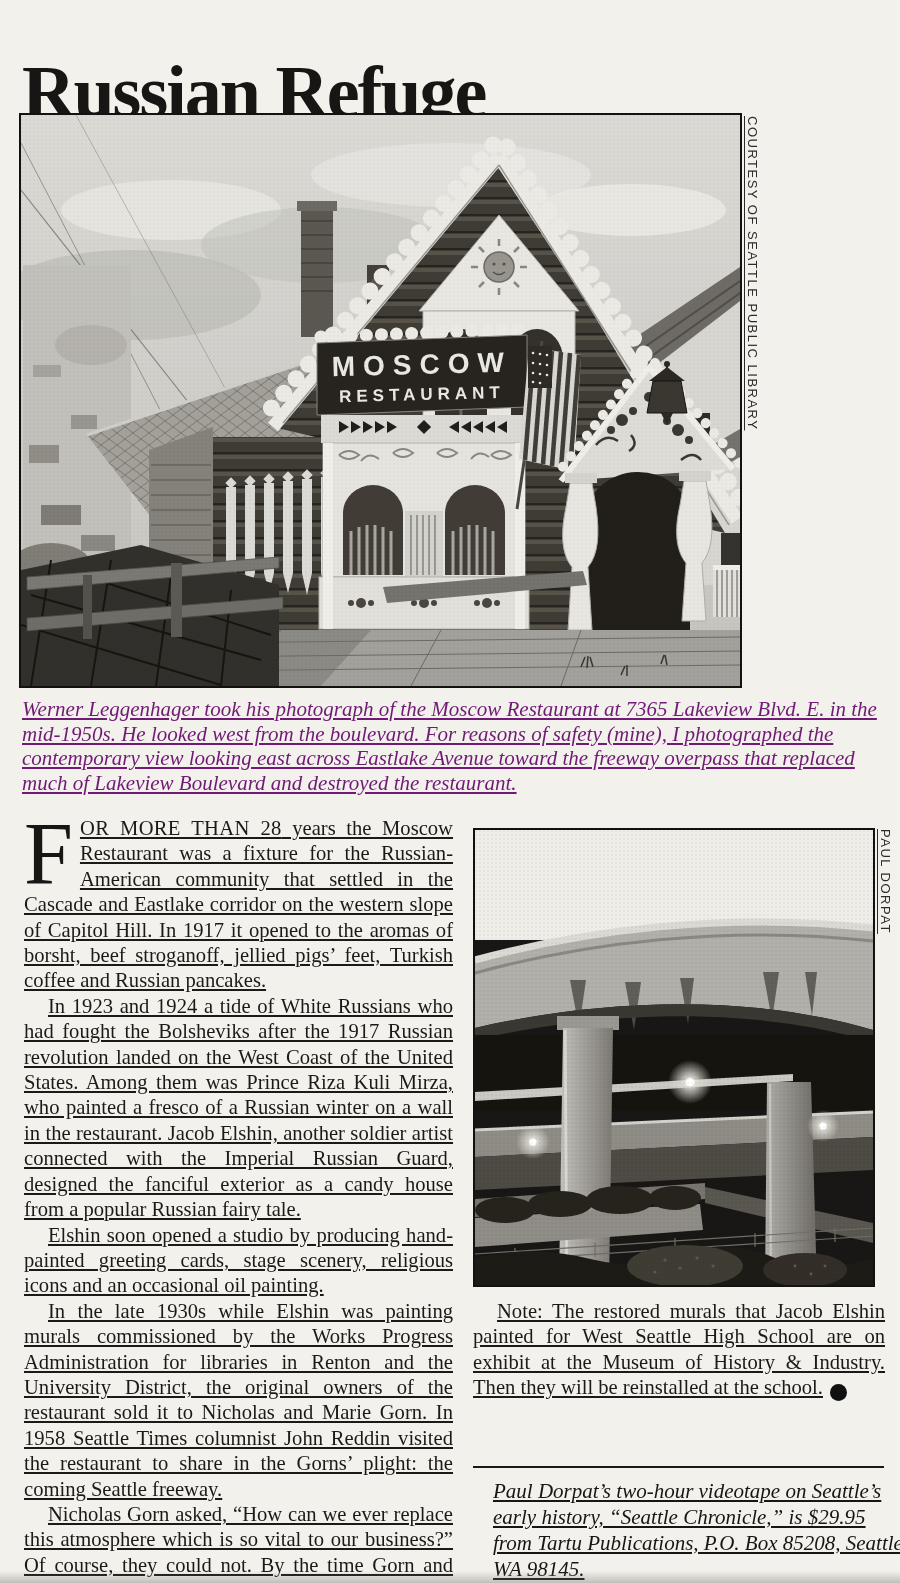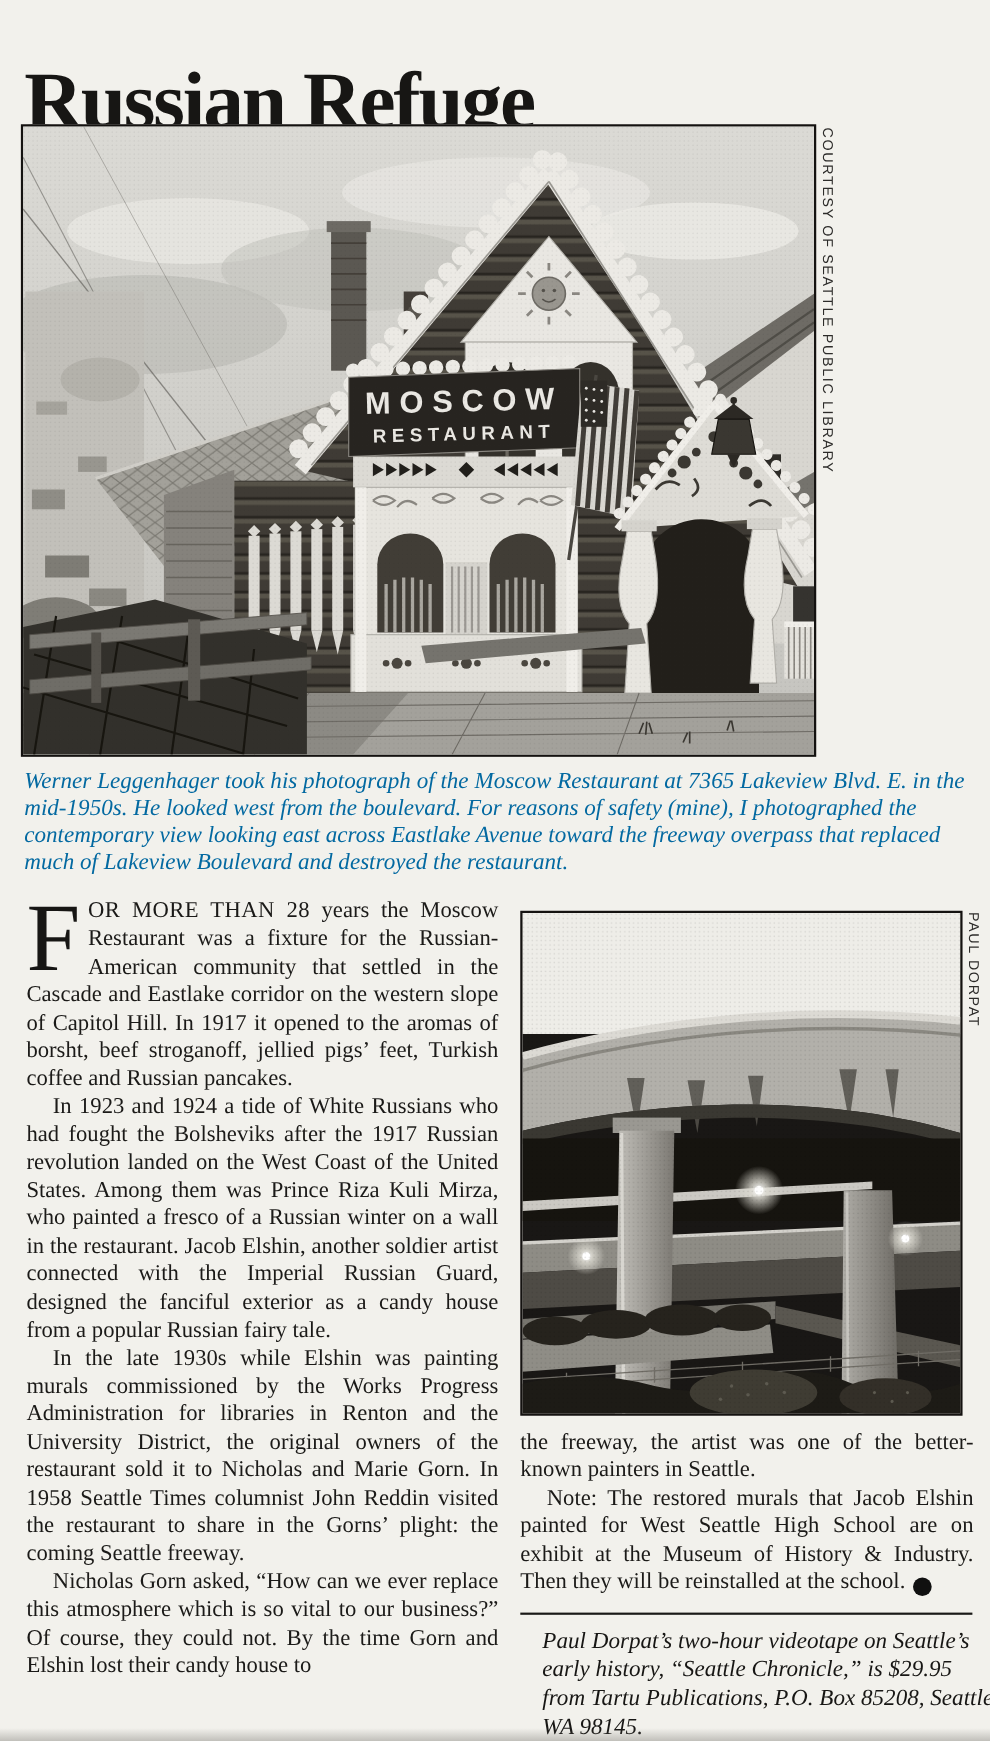--- a/index.html
+++ b/index.html
@@ -2,21 +2,21 @@
 <html lang="en"><head>
 <meta charset="utf-8">
 <style>
   html,body{margin:0;padding:0;}
   body{
     width:900px;height:1583px;position:relative;overflow:hidden;
     background:#f2f1ec;color:#1b1a18;
     font-family:"Liberation Serif", serif;
     -webkit-font-smoothing:antialiased;
   }
-  .abs{position:absolute;}
+  .abs{position:absolute;text-decoration:underline;}
   
   .headline{
     left:22px;top:4px;width:720px;
     font-size:74px;font-weight:700;letter-spacing:-2px;line-height:1.05;
     color:#171614;
   }
   
   .photo-frame{border:2px solid #141210;background:#c9c8c3;box-sizing:content-box;}
   .photo1{left:19px;top:113px;width:719px;height:571px;}
   .photo2{left:473px;top:828px;width:398px;height:455px;}
@@ -25,21 +25,21 @@
   .vcredit{
     writing-mode:vertical-rl;
     font-family:"Liberation Sans", sans-serif;
     font-size:13px;letter-spacing:1.5px;color:#2c2b29;white-space:nowrap;
   }
   .credit1{left:745px;top:116px;}
   .credit2{left:878px;top:829px;}
   
   .caption{
     left:22px;top:697px;width:856px;
-    font-style:italic;font-size:21px;line-height:24.5px;color:#0369a1;
+    font-style:italic;font-size:21px;line-height:24.5px;color:#701a75;
   }
   
   .colL{left:24px;top:816px;width:429px;}
   .colR{left:473px;top:1299px;width:412px;}
   .body-text{
     font-size:20.6px;line-height:25.4px;text-align:justify;color:#1b1a18;
   }
   .body-text p{margin:0;}
   .body-text p.indent{text-indent:24px;}
   .dropcap{
@@ -357,20 +357,21 @@
   </svg>
 </figure>
 
 <div class="abs vcredit credit1">COURTESY OF SEATTLE PUBLIC LIBRARY</div>
 
 <div class="abs caption">Werner Leggenhager took his photograph of the Moscow Restaurant at 7365 Lakeview Blvd. E. in the mid-1950s. He looked west from the boulevard. For reasons of safety (mine), I photographed the contemporary view looking east across Eastlake Avenue toward the freeway overpass that replaced much of Lakeview Boulevard and destroyed the restaurant.</div>
 
 <div class="abs colL body-text">
   <p><span class="dropcap">F</span><span class="lead-caps">OR MORE THAN 28</span><span> years the Moscow Restaurant was a fixture for the Russian-American community that settled in the Cascade and Eastlake corridor on the western slope of Capitol Hill. In 1917 it opened to the aromas of borsht, beef stroganoff, jellied pigs’ feet, Turkish coffee and Russian pancakes.</span></p>
   <p class="indent">In 1923 and 1924 a tide of White Russians who had fought the Bolsheviks after the 1917 Russian revolution landed on the West Coast of the United States. Among them was Prince Riza Kuli Mirza, who painted a fresco of a Russian winter on a wall in the restaurant. Jacob Elshin, another soldier artist connected with the Imperial Russian Guard, designed the fanciful exterior as a candy house from a popular Russian fairy tale.</p>
+  <p class="indent">Elshin soon opened a studio by producing hand-painted greeting cards, stage scenery, religious icons and an occasional oil painting.</p>
   <p class="indent">In the late 1930s while Elshin was painting murals commissioned by the Works Progress Administration for libraries in Renton and the University District, the original owners of the restaurant sold it to Nicholas and Marie Gorn. In 1958 Seattle Times columnist John Reddin visited the restaurant to share in the Gorns’ plight: the coming Seattle freeway.</p>
   <p class="indent">Nicholas Gorn asked, “How can we ever replace this atmosphere which is so vital to our business?” Of course, they could not. By the time Gorn and Elshin lost their candy house to</p>
 </div>
 
 <figure class="abs photo-frame photo2" style="margin:0">
   <svg viewBox="0 0 398 455" preserveAspectRatio="none">
     <defs>
       <linearGradient id="colL" x1="0" y1="0" x2="1" y2="0">
         <stop offset="0" stop-color="#c4c2bc"></stop>
           <stop offset="1" stop-color="#7c7973"></stop>
@@ -460,20 +461,19 @@
           <circle cx="350" cy="436" r="1.4"></circle>
       </g>
     </g>
     <rect width="398" height="455" fill="url(#dots2)"></rect>
   </svg>
 </figure>
 
 <div class="abs vcredit credit2">PAUL DORPAT</div>
 
 <div class="abs colR body-text">
-  <p>the freeway, the artist was one of the better-known painters in Seattle.</p>
   <p class="indent"><span>Note: The restored murals that Jacob Elshin painted for West Seattle High School are on exhibit at the Museum of History &amp; Industry. Then they will be reinstalled at the school.</span><span class="endmark">P</span></p>
 </div>
 
 <div class="abs footer-rule"></div>
 <div class="abs footer-note">Paul Dorpat’s two-hour videotape on Seattle’s early history, “Seattle Chronicle,” is $29.95 from Tartu Publications, P.O. Box 85208, Seattle, WA 98145.</div>
 
 <div class="abs scan-smudge"></div>
 
 </body></html>

